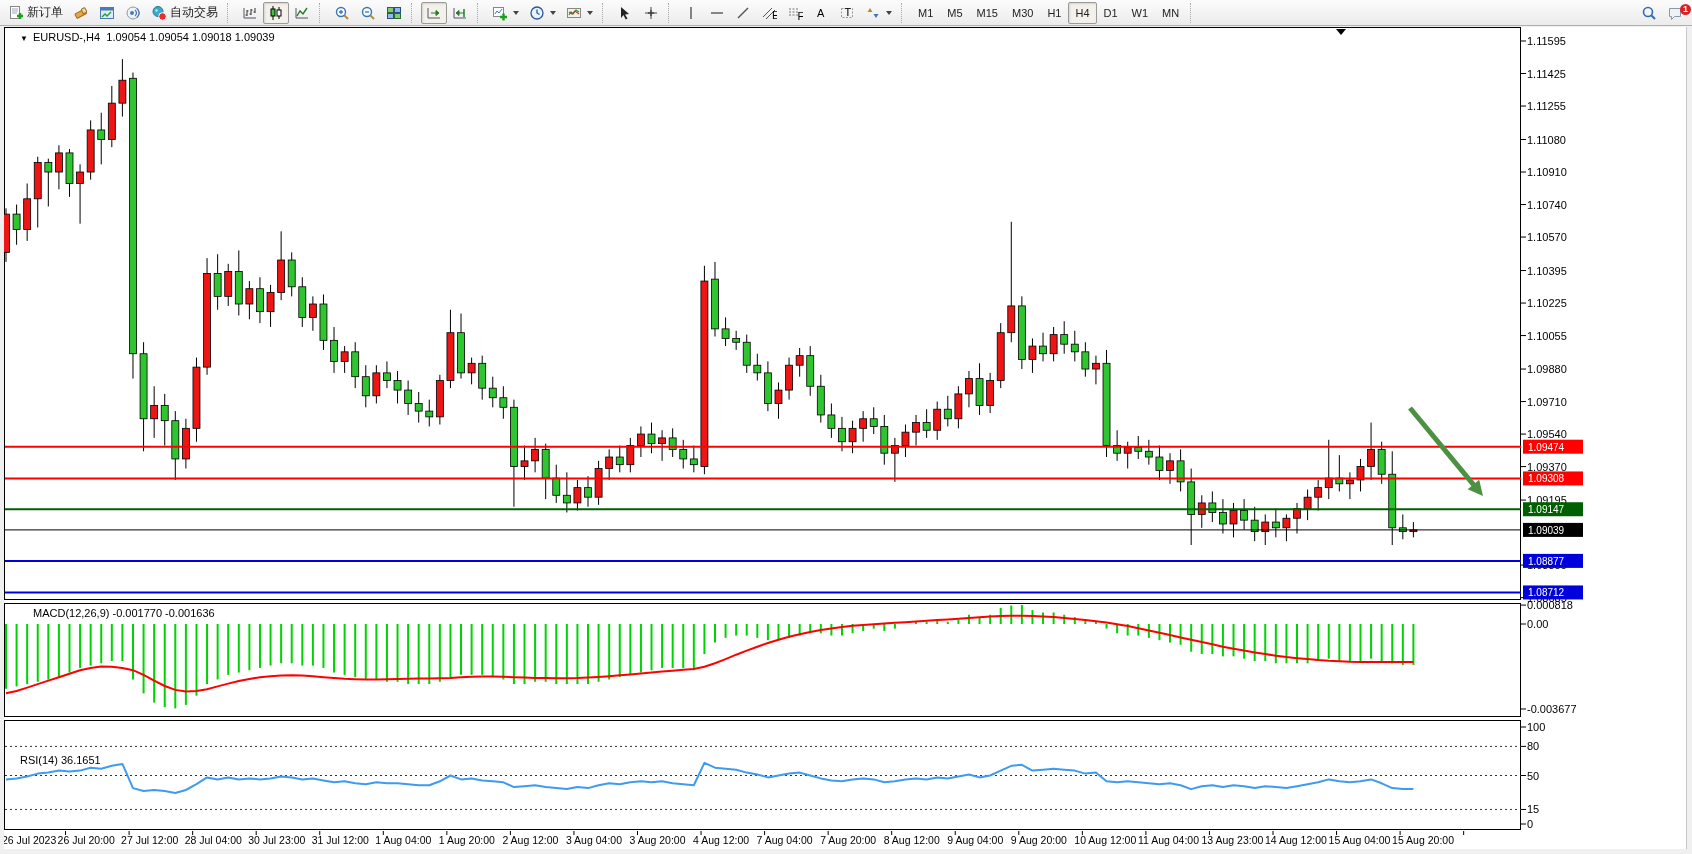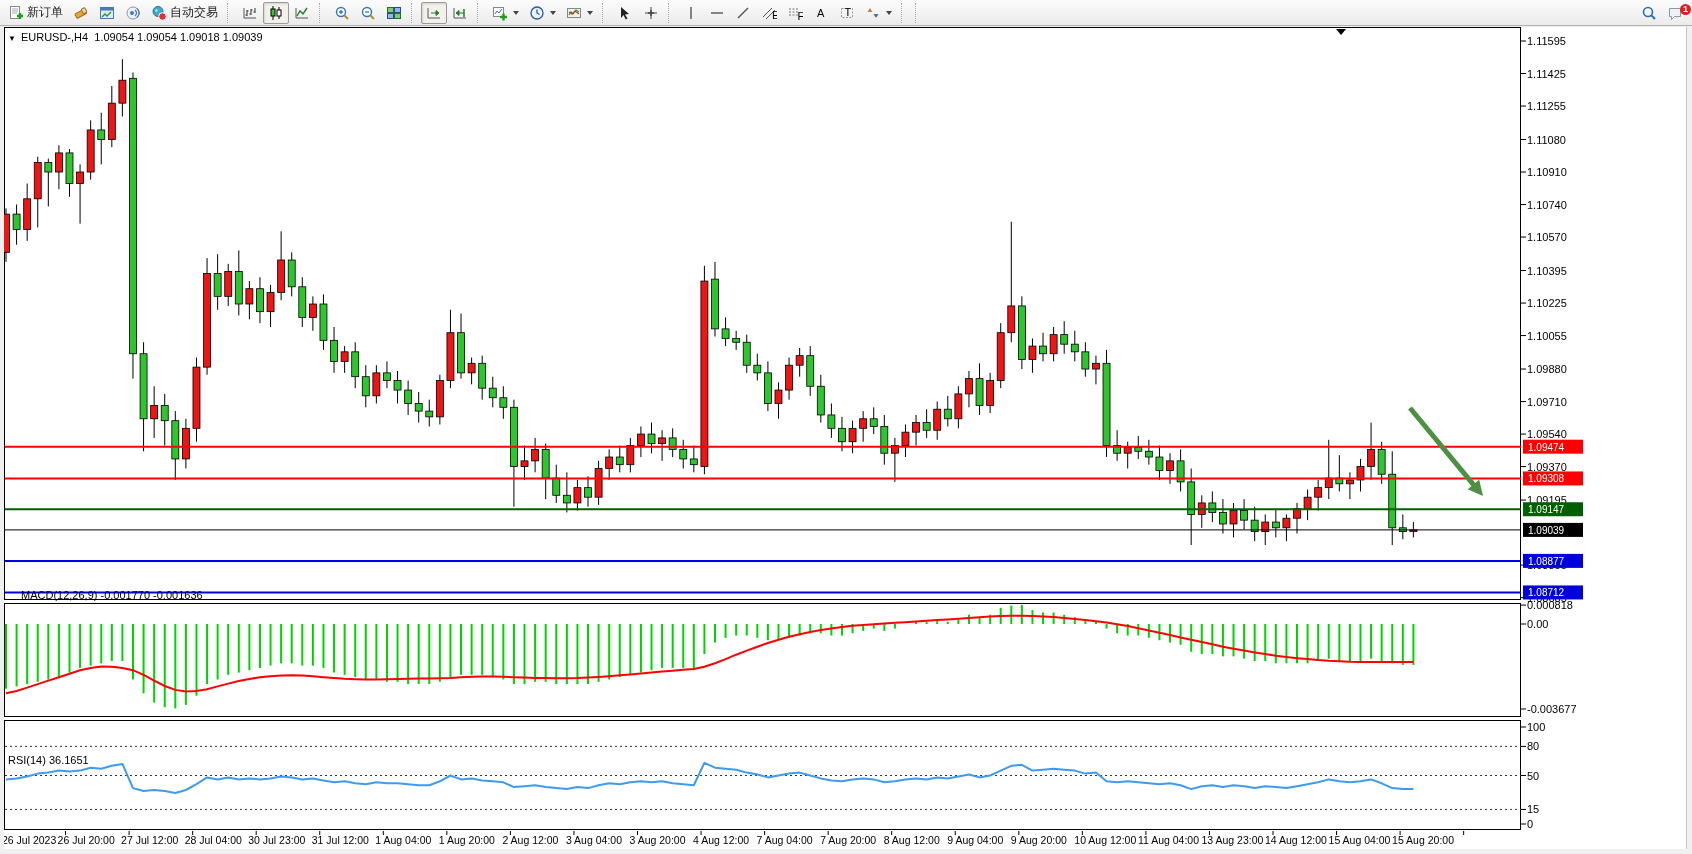--- a/index.html
+++ b/index.html
@@ -15,24 +15,24 @@
   .sep { width:7px; height:20px; border-left:1px dotted #a8a8a8; margin:0 3px 0 4px; flex:0 0 auto; }
   .caret { width:0; height:0; border-left:3px solid transparent; border-right:3px solid transparent;
     border-top:4px solid #444; margin-left:2px; }
   .tf { font-size:11px; padding:0 6px; color:#222; }
   #toolbar-right { position:absolute; right:4px; top:0; height:26px; display:flex; align-items:center; }
   #chat-badge { position:absolute; top:1px; right:-4px; background:#e02020; color:#fff;
     border-radius:7px; font-size:9px; min-width:11px; height:11px; line-height:11px;
     text-align:center; padding:0 2px; font-weight:bold; }
   #chart-region { position:absolute; top:27px; left:0; width:1692px; height:827px; background:#ffffff; }
   #chart-svg { position:absolute; top:0; left:0; }
-  .overlay { position:absolute; font-size:11px; color:#000; white-space:pre; z-index:3; }
+  .overlay { position:absolute; font-size:11px; color:#000; white-space:pre; z-index:3;margin-left:12px; }
   #chart-title { top:4px; left:8px; }
   #chart-title .dd { font-size:8px; margin-right:5px; }
-  #macd-label { top:562px; left:8px;padding-left:13px; }
+  #macd-label { top:580px; left:8px;padding-left:13px; }
   #rsi-label  { top:727px; left:8px; }
   svg text { font-family:"Liberation Sans", sans-serif; font-size:11px; fill:#000; }
   svg text.badge-t { font-size:10px; fill:#fff; }
   svg text.time-t { font-size:10.5px; }
   .icon16 { width:16px; height:16px; display:block; }
 </style>
 </head>
 <body>
 
 <div id="toolbar">
@@ -209,20 +209,31 @@
       </svg>
   </span>
   <span class="tbtn">
     <svg class="icon16" viewBox="0 0 16 16">
         <path d="M5 3l2.5 4h-5z" fill="#b58a3a"></path>
         <path d="M11 13L8.5 9h5z" fill="#3a76b5"></path>
       </svg>
     <span class="caret"></span>
   </span>
   <span class="sep"></span>
+  <span id="tf-group" style="display: flex;">
+      <span class="tbtn tf">M1</span>
+      <span class="tbtn tf">M5</span>
+      <span class="tbtn tf">M15</span>
+      <span class="tbtn tf">M30</span>
+      <span class="tbtn tf">H1</span>
+      <span class="tbtn tf pressed">H4</span>
+      <span class="tbtn tf">D1</span>
+      <span class="tbtn tf">W1</span>
+      <span class="tbtn tf">MN</span>
+    </span>
   <span class="sep"></span>
 
   <div id="toolbar-right">
     <span class="tbtn">
       <svg class="icon16" viewBox="0 0 16 16">
           <circle cx="7" cy="7" r="4.5" fill="none" stroke="#2a6fb5" stroke-width="1.6"></circle>
           <line x1="10.5" y1="10.5" x2="14" y2="14" stroke="#2a6fb5" stroke-width="2"></line>
         </svg>
     </span>
     <span class="tbtn" style="position:relative;">

